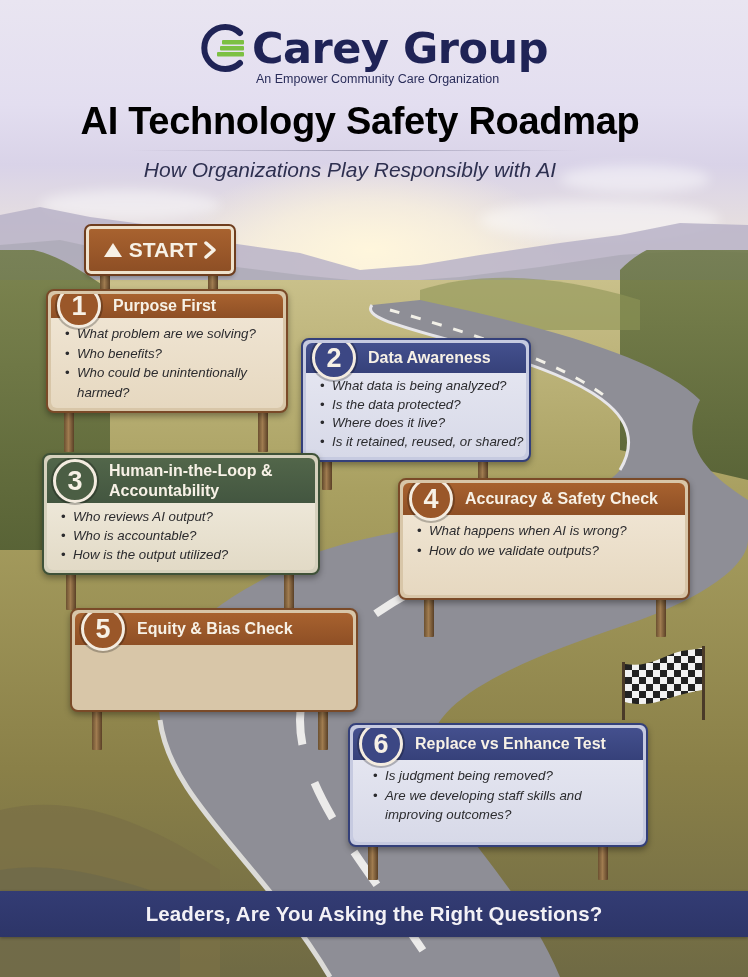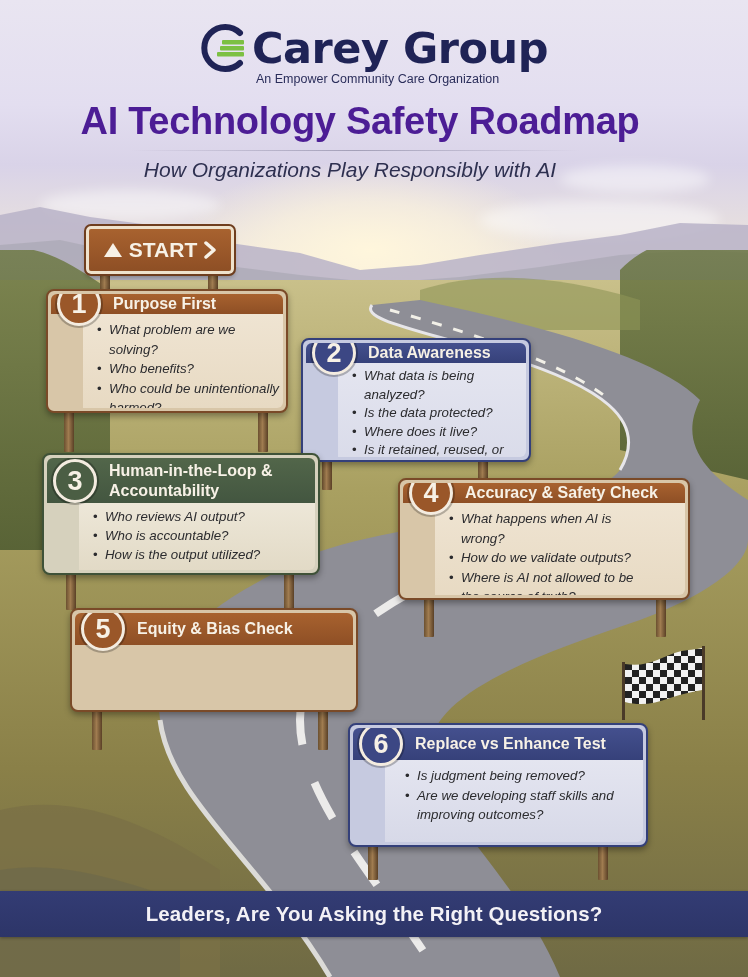--- a/index.html
+++ b/index.html
@@ -33,21 +33,21 @@
       font-size: 43px; color: #1f2356; letter-spacing: -0.5px;
     }
     .tagline {
       position: absolute; left: 256px; top: 72px; width: 300px;
       font-size: 12.5px; color: #2a2d5a; text-align: left;
       font-family: "Liberation Sans", sans-serif;
     }
     .title {
       position: absolute; left: 0; top: 100px; width: 720px; text-align: center;
       font-family: "Liberation Sans", sans-serif; font-weight: bold;
-      font-size: 38px; color: #4c1d95; letter-spacing: -0.3px;
+      font-size: 38px; color: #000000; letter-spacing: -0.3px;
     }
     .title-rule {
       position: absolute; left: 130px; top: 150px; width: 450px; height: 1px;
       background: linear-gradient(90deg, rgba(80,80,110,0), rgba(80,80,110,0.4), rgba(80,80,110,0));
     }
     .subtitle {
       position: absolute; left: 0; top: 158px; width: 700px; text-align: center;
       font-family: "Liberation Sans", sans-serif; font-style: italic;
       font-size: 21px; color: #2e3050;
     }
@@ -78,21 +78,20 @@
       display: flex; align-items: center;
       padding-left: 62px;
       line-height: 20px;
     }
     .sign .body {
       flex: 1;
       padding: 6px 2px 6px 14px;
       font-family: "Liberation Sans", sans-serif; font-style: italic;
       font-size: 13.3px; color: #2b2b2e;
       line-height: 19.5px;
-      margin-left: 32px;
     }
     .sign .body ul { list-style: none; }
     .sign .body li { position: relative; padding-left: 12px; }
     .sign .body li::before {
       content: "•"; position: absolute; left: 0; top: 0; font-style: normal;
     }
     .num-badge {
       position: absolute; left: 6px; top: 50%;
       width: 44px; height: 44px; margin-top: -22px;
       border-radius: 50%;
@@ -273,21 +272,20 @@
 <div class="sign brown" style="left:398px;top:478px;width:292px;height:122px;">
   <div class="inner">
     <div class="head" style="height:32px;">
       <div class="num-badge">4</div>
       <span>Accuracy &amp; Safety Check</span>
     </div>
     <div class="body" style="padding-right:34px;">
       <ul>
         <li>What happens when AI is wrong?</li>
         <li>How do we validate outputs?</li>
-        <li>Where is AI not allowed to be the source of truth?</li>
       </ul>
     </div>
   </div>
 </div>
 
 <div class="post" style="left:92px;top:708px;height:42px;"></div>
 <div class="post" style="left:318px;top:708px;height:42px;"></div>
 <div class="sign brown" style="left:70px;top:608px;width:288px;height:104px;">
   <div class="inner">
     <div class="head" style="height:32px;">

